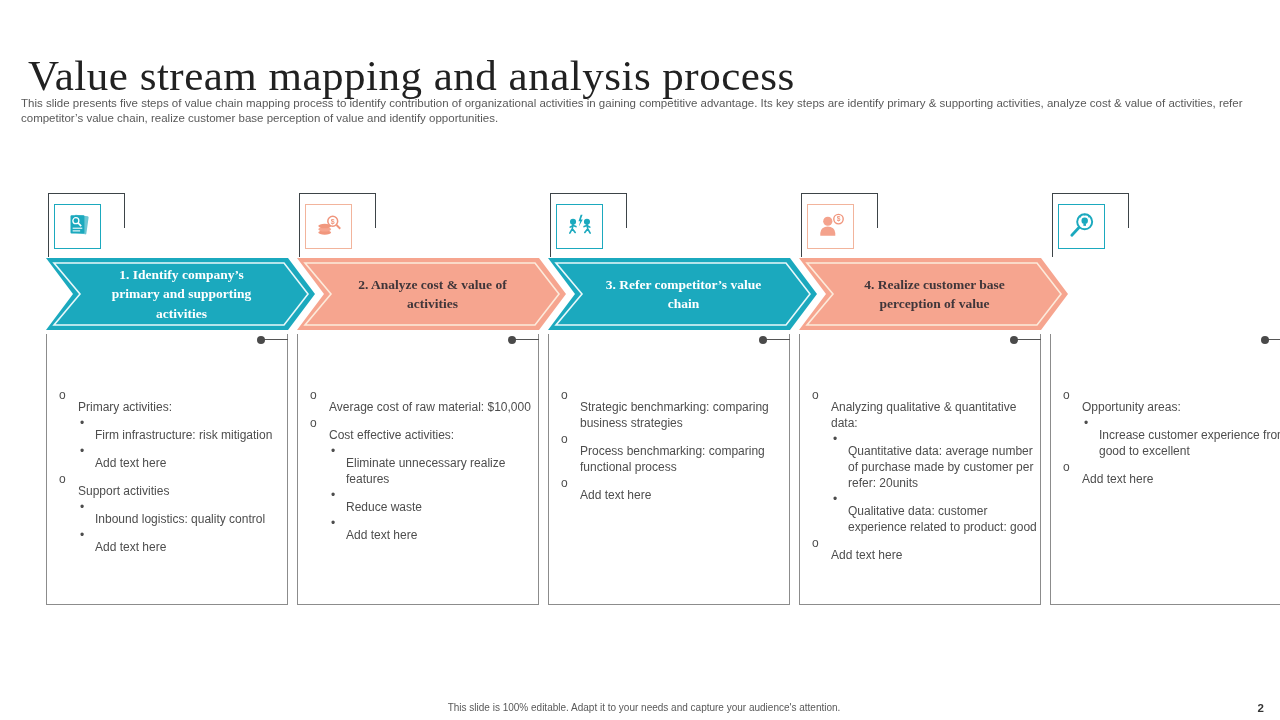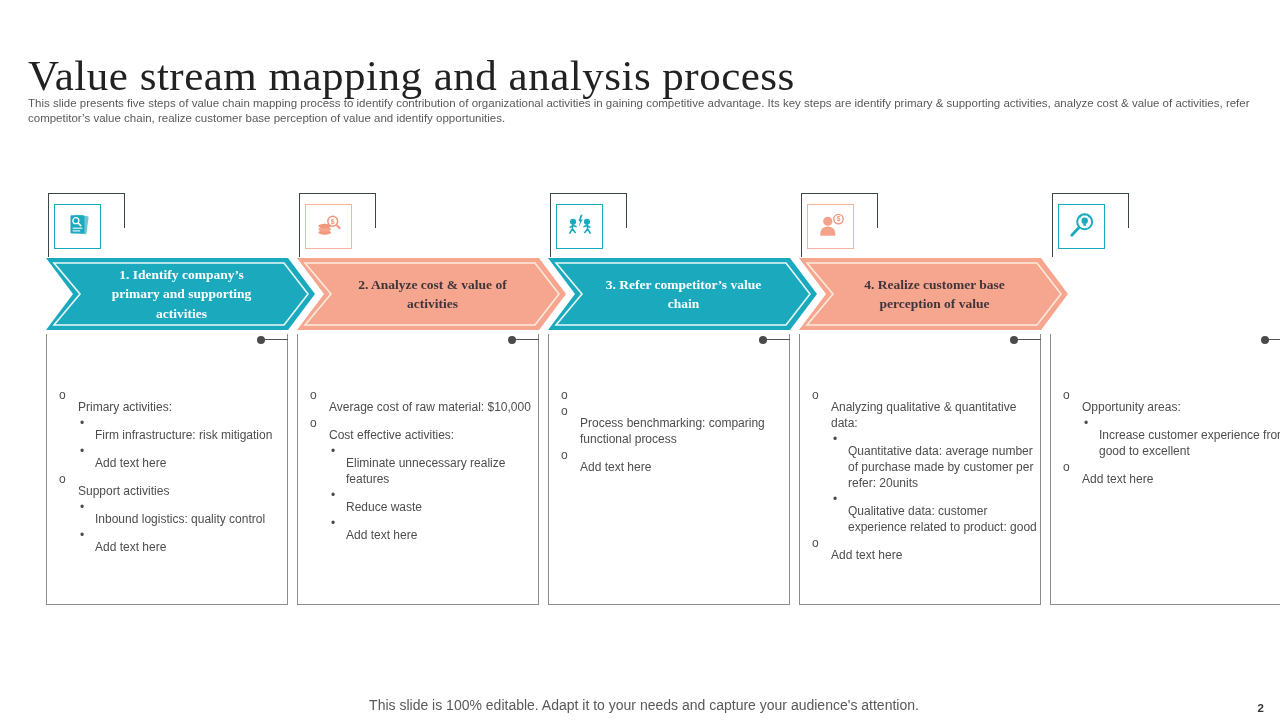--- a/index.html
+++ b/index.html
@@ -6,21 +6,21 @@
   body{
     width:1280px;height:720px;position:relative;overflow:hidden;
     background:#ffffff;font-family:"Liberation Sans", sans-serif;
   }
   .slide-title{
     position:absolute;left:28px;top:22px;
     font-family:"Liberation Serif", serif;font-size:43px;font-weight:400;
     color:#212121;letter-spacing:.5px;white-space:nowrap;
   }
   .slide-desc{
-    position:absolute;left:28px;top:84px;width:1226px;
+    position:absolute;left:21px;top:84px;width:1226px;
     font-size:11.5px;line-height:15px;color:#595959;
   }
   .columns{
     position:absolute;left:15px;top:193px;width:1250px;height:412px;
     display:flex;gap:9px;padding-left:31px;
   }
   .col{position:relative;width:242px;flex:0 0 242px;}
   
   .frame-left{position:absolute;left:2px;top:0;height:64px;width:0;border-left:1.5px solid #3d4448;}
   .frame-corner{position:absolute;left:2px;top:0;width:76px;height:34px;border-top:1.5px solid #3d4448;border-right:1.5px solid #3d4448;}
@@ -56,21 +56,21 @@
   .bullets{position:absolute;top:53px;left:0;right:2px;}
   .row{display:flex;color:#4d4d4d;font-size:12px;line-height:16px;}
   .row.l1{padding-left:12px;}
   .row.l1 .marker{flex:0 0 19px;}
   .row.l2{padding-left:33px;}
   .row.l2 .marker{flex:0 0 15px;}
   .btext{flex:1;margin-top:12px;}
   
   .footer-note{
     position:absolute;left:8px;right:0;bottom:7px;text-align:center;
-    font-size:14px;color:#595959;
+    font-size:10px;color:#595959;
   }
   .page-number{
     position:absolute;right:16px;bottom:6px;font-size:11.5px;font-weight:700;color:#333333;
   }
 </style>
 </head>
 <body>
 
 <h1 class="slide-title">Value stream mapping and analysis process</h1>
 <p class="slide-desc">This slide presents five steps of value chain mapping process to identify contribution of organizational activities in gaining competitive advantage. Its key steps are identify primary &amp; supporting activities, analyze cost &amp; value of activities, refer competitor’s value chain, realize customer base perception of value and identify opportunities.</p>
@@ -212,20 +212,21 @@
           <span>3. Refer competitor’s value chain</span>
         </div>
     </div>
     <div class="card">
       <div class="connector">
           <span class="connector-dot"></span>
         </div>
       <div class="bullets">
           <div class="row l1">
             <span class="marker">o</span>
+            <span class="btext">Strategic benchmarking: comparing business strategies</span>
           </div>
           <div class="row l1">
             <span class="marker">o</span>
             <span class="btext">Process benchmarking: comparing functional process</span>
           </div>
           <div class="row l1">
             <span class="marker">o</span>
             <span class="btext">Add text here</span>
           </div>
         </div>

